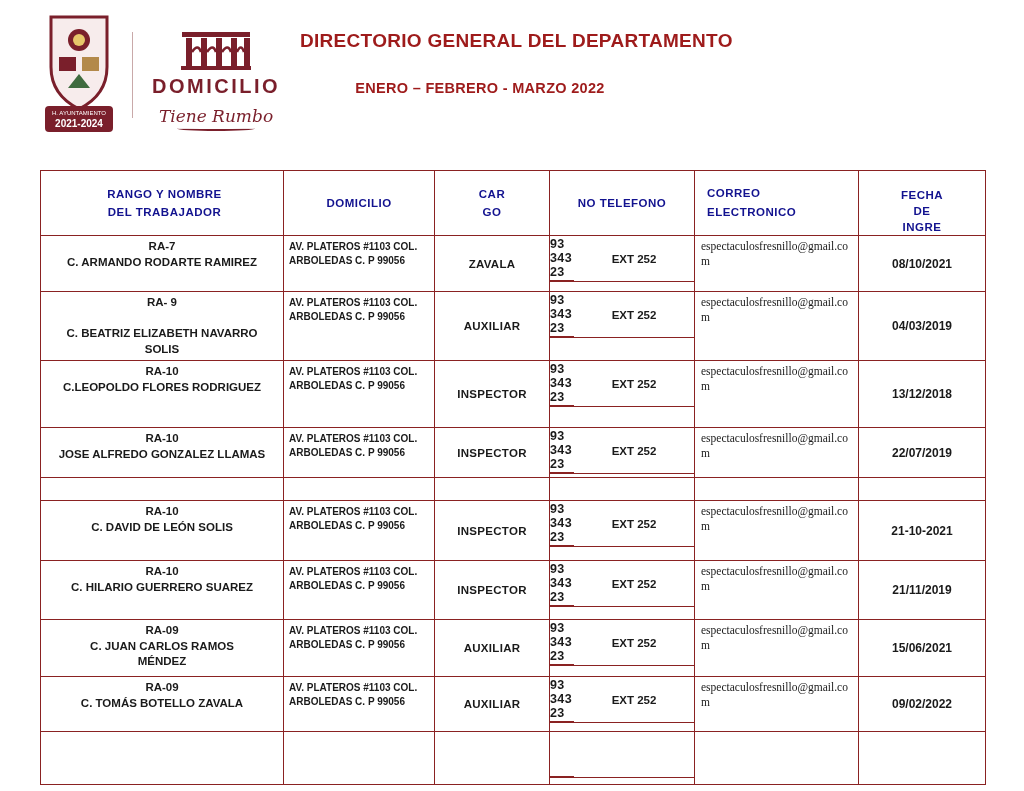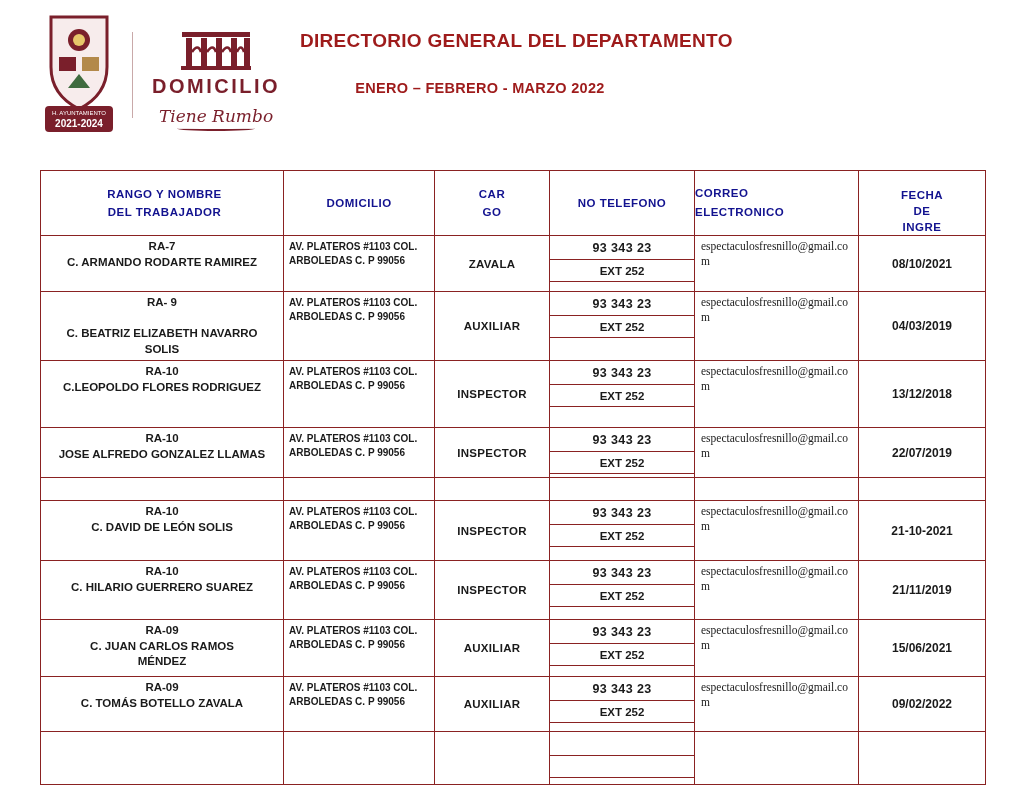--- a/index.html
+++ b/index.html
@@ -29,32 +29,32 @@
 
   
   table.dir{position:absolute;left:40px;top:170px;width:945px;border-collapse:collapse;table-layout:fixed}
   table.dir th,table.dir td{border:1px solid var(--maroon)}
   thead tr{height:55px}
   th{color:var(--navy);font-size:11.5px;font-weight:bold;letter-spacing:0.5px}
   .th-rango{text-align:center;padding-left:5px;vertical-align:middle;white-space:pre-line;line-height:1.6}
   .th-dom{text-align:center;vertical-align:middle}
   .th-cargo{text-align:center;vertical-align:middle;white-space:pre-line;line-height:1.6}
   .th-tel{text-align:center;vertical-align:middle}
-  .th-mail{text-align:left;padding-left:0;vertical-align:middle;white-space:pre-line;line-height:1.7}
+  .th-mail{text-align:left;padding-left:12px;vertical-align:middle;white-space:pre-line;line-height:1.7}
   .th-fecha{text-align:center;vertical-align:top;white-space:pre-line;line-height:1.4;padding-top:16px}
 
   td{vertical-align:top;color:#1a1a1a}
   .c-rango{font-weight:bold;text-align:center;white-space:pre-line;padding:3px 4px;line-height:1.35;font-size:11.5px}
   .c-dom{font-weight:bold;text-align:left;white-space:pre-line;padding:4px 3px 18px 5px;font-size:10px;line-height:1.35}
   .c-cargo{font-weight:bold;text-align:center;vertical-align:middle;font-size:11.5px;letter-spacing:0.3px}
   .c-tel{padding:0}
   .c-mail{font-family:"Liberation Serif","DejaVu Serif",serif;font-size:11.5px;padding:3px 4px 2px 6px;word-break:break-all;line-height:1.3}
   .c-fecha{font-weight:bold;text-align:center;vertical-align:middle;font-size:12px}
 
-  .phone-block{height:46px;display:flex;flex-direction:column;border-bottom:1px solid var(--maroon)}
+  .phone-block{height:46px;display:flex;border-bottom:1px solid var(--maroon)}
   .phone-num{flex:0 0 24px;display:flex;align-items:center;justify-content:center;
     border-bottom:1px solid var(--maroon);font-weight:bold;font-size:12.5px;letter-spacing:0.4px}
   .phone-ext{flex:1;display:flex;align-items:center;justify-content:center;font-weight:bold;font-size:11.5px}
 </style>
 </head>
 <body>
 
 <div class="page">
 
   <div class="logos">

